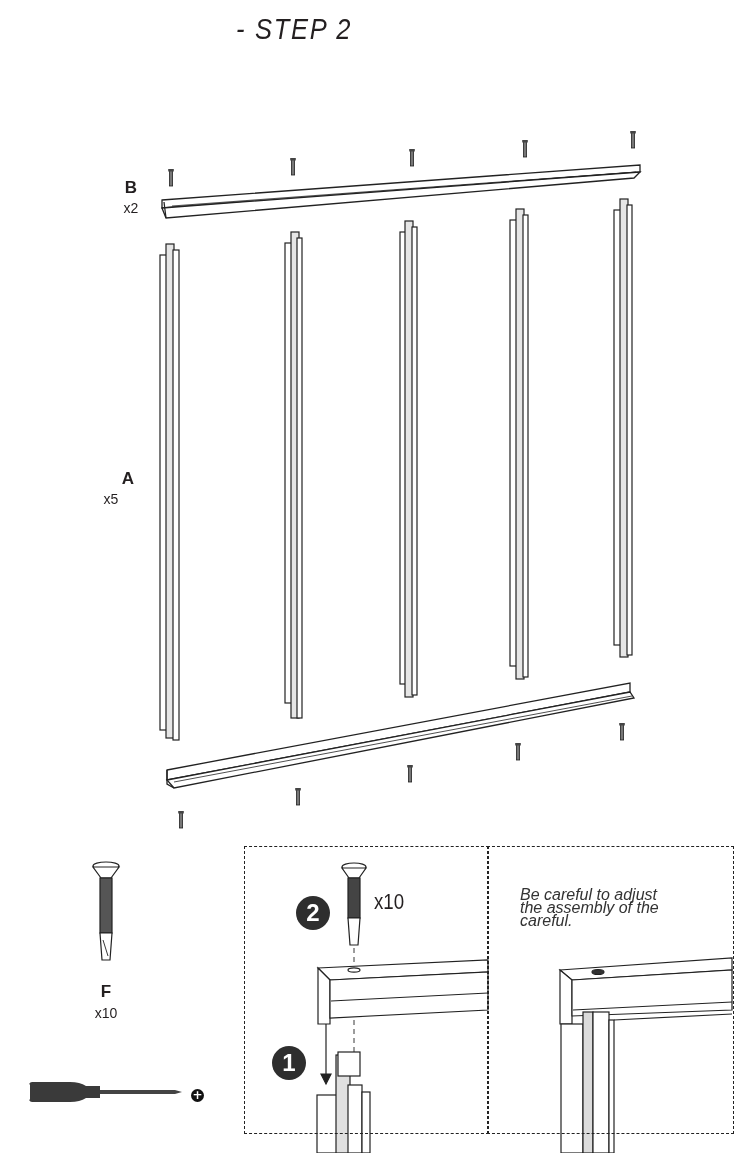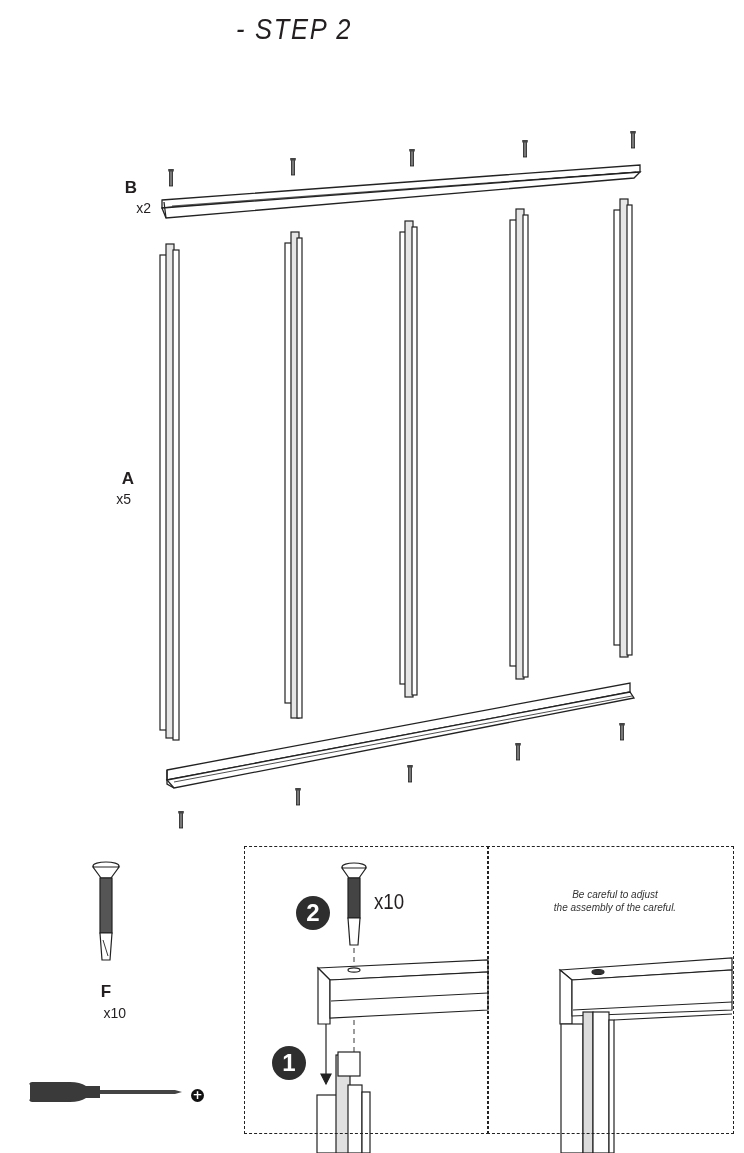--- a/index.html
+++ b/index.html
@@ -4,25 +4,25 @@
 <style>
   html, body { margin: 0; padding: 0; background: #ffffff; }
   body { width: 744px; height: 1153px; position: relative; overflow: hidden;
          font-family: "DejaVu Sans Condensed", "DejaVu Sans", sans-serif; color: #231f20; }
   .title { position: absolute; left: 236px; top: 12px; font-size: 30px; font-style: italic;
            letter-spacing: 2px; font-family: "Liberation Sans Narrow", "Liberation Sans", sans-serif;
            font-weight: 400; transform: scaleX(0.85); transform-origin: left top; }
   .label-letter { position: absolute; font-weight: 700; font-size: 17px;
                   font-family: "Liberation Sans", sans-serif; text-align: center; width: 30px; }
   .label-qty { position: absolute; font-size: 14px; font-family: "Liberation Sans", sans-serif;
-               text-align: right; width: 40px; }
+               text-align: center; width: 40px; }
   svg.main { position: absolute; left: 0; top: 0; }
   .panel { position: absolute; border: 1.2px dashed #222; box-sizing: border-box; }
-  .note { position: absolute; left: 520px; top: 888px; width: 190px; text-align: center;
-          font-size: 10px; font-style: italic; line-height: 13px;
+  .note { position: absolute; left: 520px; top: 888px; width: 190px; text-align: left;
+          font-size: 16px; font-style: italic; line-height: 13px;
           font-family: "Liberation Sans", sans-serif; color: #333; }
   .badge { position: absolute; width: 34px; height: 34px; border-radius: 50%; background: #2e2e2e;
            color: #fff; font-weight: 700; font-size: 24px; text-align: center; line-height: 34px;
            font-family: "Liberation Sans", sans-serif; }
   .qty-big { position: absolute; font-size: 22px; font-family: "Liberation Sans", sans-serif;
              transform: scaleX(0.85); transform-origin: left top; }
   .phillips { position: absolute; left: 191px; top: 1089px; width: 13px; height: 13px; border-radius: 50%;
               background: #111; color: #fff; font-size: 12px; font-weight: 700; line-height: 13px;
               text-align: center; font-family: "DejaVu Sans", sans-serif; }
 </style>

